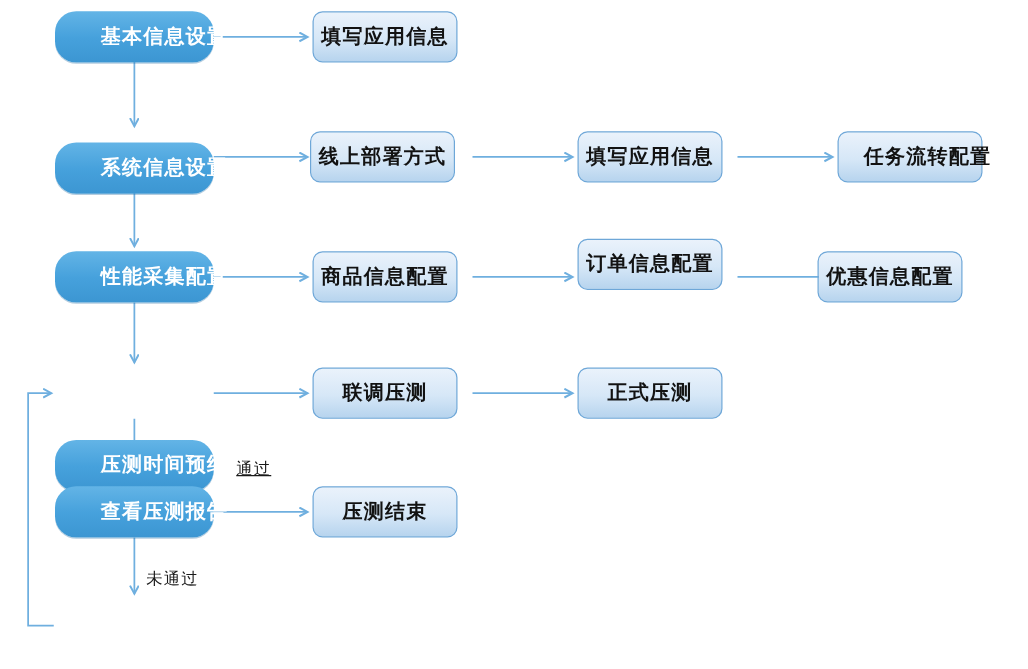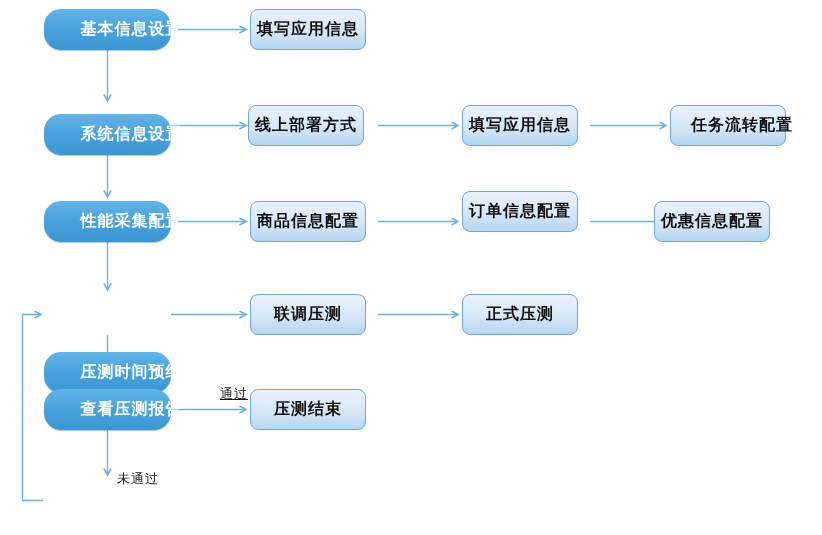--- a/index.html
+++ b/index.html
@@ -85,16 +85,16 @@
   <div class="node secondary" style="left:250px; top:294px;">联调压测</div>
   <div class="node secondary" style="left:250px; top:389px;">压测结束</div>
 
   <div class="node secondary" style="left:462px; top:105px;">填写应用信息</div>
   <div class="node secondary" style="left:462px; top:191px;">订单信息配置</div>
   <div class="node secondary" style="left:462px; top:294px;">正式压测</div>
 
   <div class="node secondary" style="left:670px; top:105px;padding-left:28px;">任务流转配置</div>
   <div class="node secondary" style="left:654px; top:201px;">优惠信息配置</div>
 
-  <span class="edge-label underlined" style="left:189px; top:385px;margin-left:31px;">通过</span>
-  <span class="edge-label" style="left:117px; top:470px;">未通过</span>
+  <span class="edge-label underlined" style="left:189px; top:366px;">通过</span>
+  <span class="edge-label" style="left:117px; top:454px;">未通过</span>
 
 </div>
 
 </body></html>

